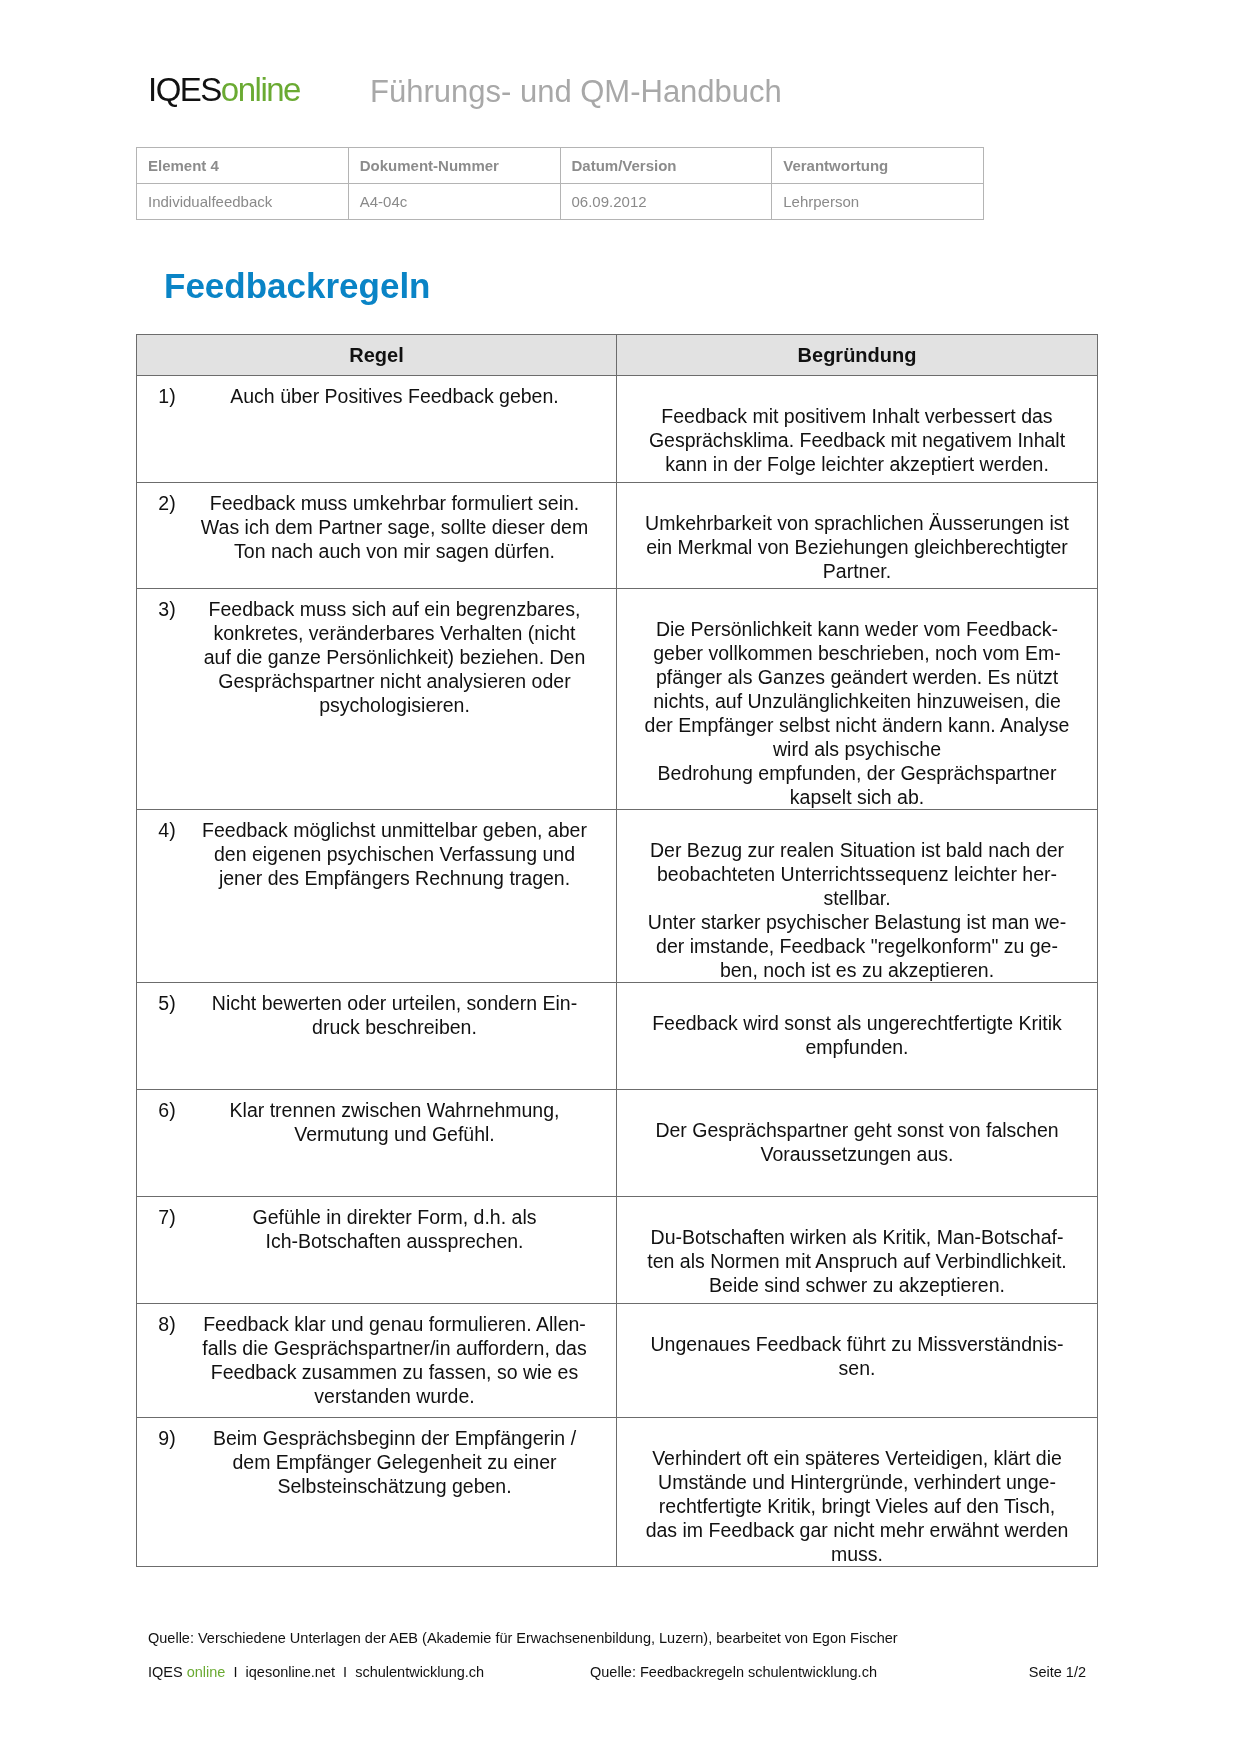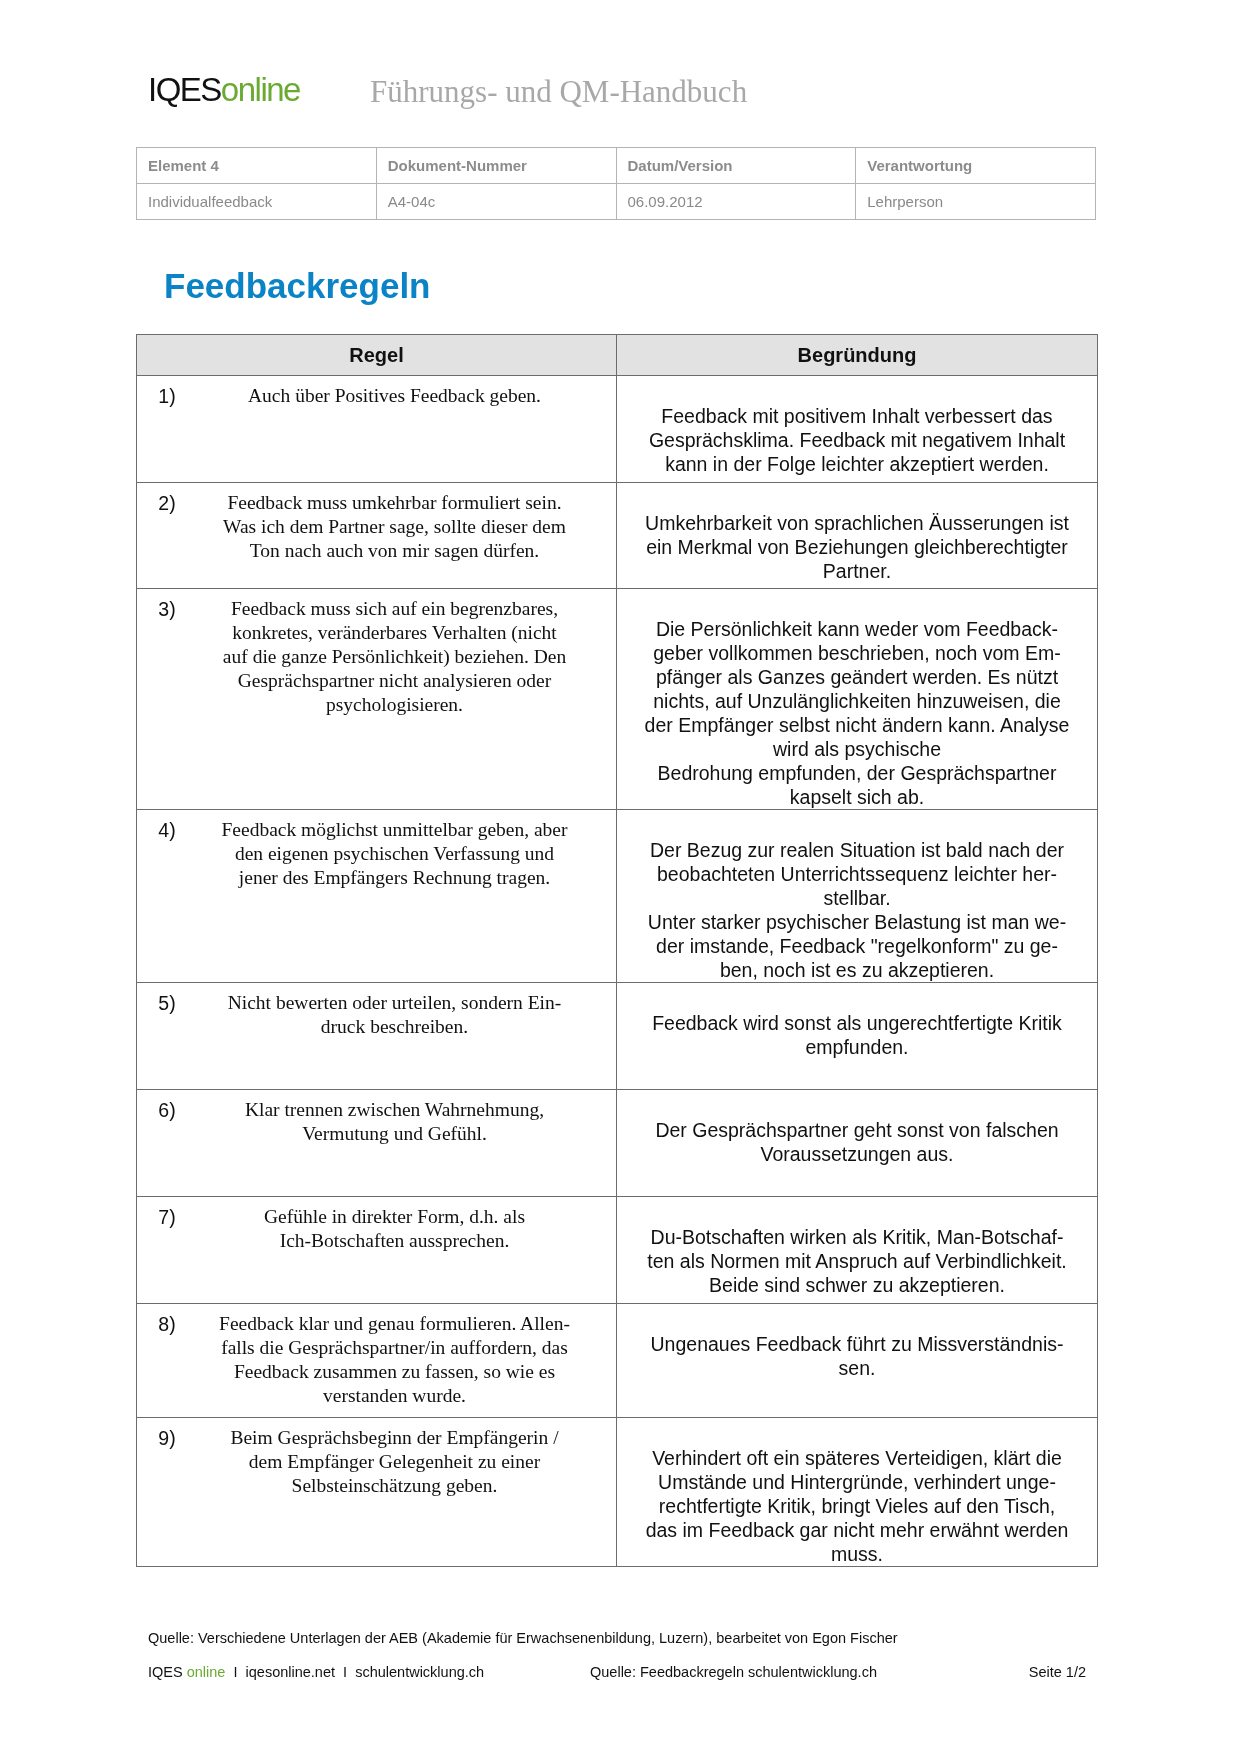--- a/index.html
+++ b/index.html
@@ -1,36 +1,36 @@
 <!DOCTYPE html>
 <html><head>
 <meta charset="utf-8">
 <style>
   html, body { margin: 0; padding: 0; background: #ffffff; }
   body { width: 1240px; height: 1754px; position: relative; overflow: hidden;
          font-family: "Liberation Sans", sans-serif; color: #111; }
   .logo { position: absolute; left: 148px; top: 72px; font-size: 33px; letter-spacing: -1.5px; line-height: 36px; }
   .logo .iqes { color: #111; }
   .logo .online { color: #6aaa32; }
-  .handbook { position: absolute; left: 370px; top: 74px; font-size: 31px; color: #a8a8a8; line-height: 36px; font-family: Liberation Serif, serif; }
-
-  .meta { position: absolute; left: 136px; top: 147px; width: 960px; border-collapse: collapse; table-layout: fixed; }
+  .handbook { position: absolute; left: 370px; top: 74px; font-size: 31px; color: #a8a8a8; line-height: 36px; }
+
+  .meta { position: absolute; left: 136px; top: 147px; width: 848px; border-collapse: collapse; table-layout: fixed; }
   .meta td { border: 1px solid #b4b4b4; height: 35px; padding: 0 11px; font-size: 15px; color: #8a8a8a; vertical-align: middle; }
   .meta tr.head td { font-weight: bold; color: #8c8c8c; }
 
   .title { position: absolute; left: 164px; top: 266px; font-size: 35px; font-weight: bold; color: #0a84c6; line-height: 40px; }
 
   .rules { position: absolute; left: 136px; top: 334px; width: 961px; border-collapse: collapse; table-layout: fixed; }
   .rules th, .rules td { border: 1.5px solid #6c6c6c; vertical-align: top; text-align: center; }
   .rules th { background: #e2e2e2; height: 40px; padding: 0 12px; font-size: 20px; font-weight: bold; color: #111; vertical-align: middle; }
   .rules td { padding: 8px 12px 0 12px; font-size: 19.5px; line-height: 24px; color: #111; }
   .rules td.regel { padding-left: 12px; }
   .rule-wrap { display: flex; }
   .rule-num { width: 36px; flex: 0 0 36px; }
-  .rule-text { flex: 1; white-space: pre-line; font-family: Liberation Serif, serif; }
+  .rule-text { flex: 1; white-space: pre-line; }
   .reason { white-space: pre-line; margin-top: 20px; }
 
   .source { position: absolute; left: 148px; top: 1630px; font-size: 14.5px; color: #111; }
   .footer { position: absolute; left: 148px; top: 1664px; width: 950px; font-size: 14.5px; color: #111; }
   .footer .left { position: absolute; left: 0; }
   .footer .online { color: #6aaa32; }
   .footer .mid { position: absolute; left: 442px; }
   .footer .right { position: absolute; right: 12px; }
 </style>
 </head>

